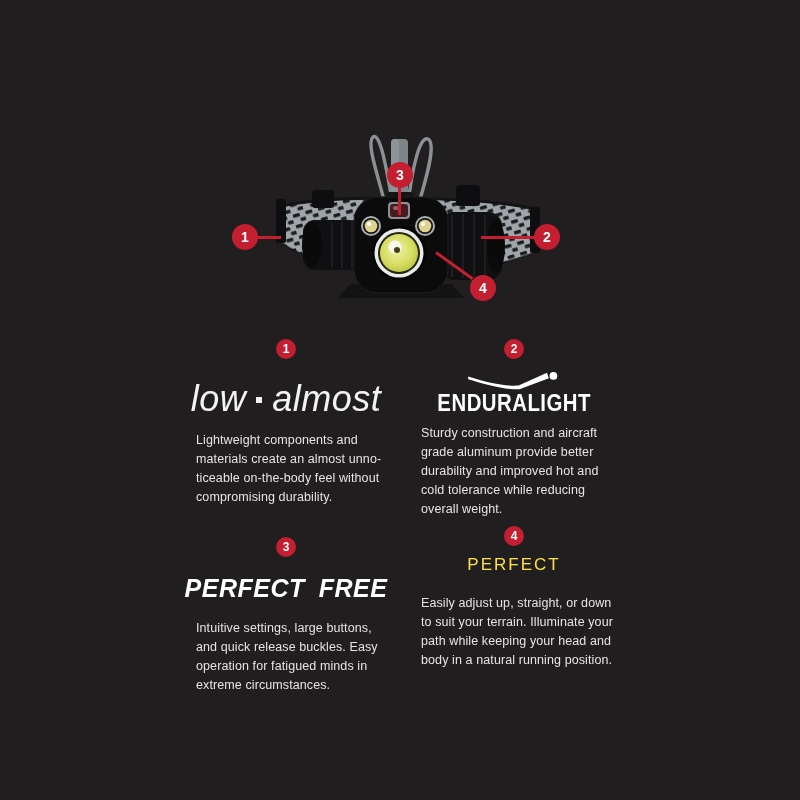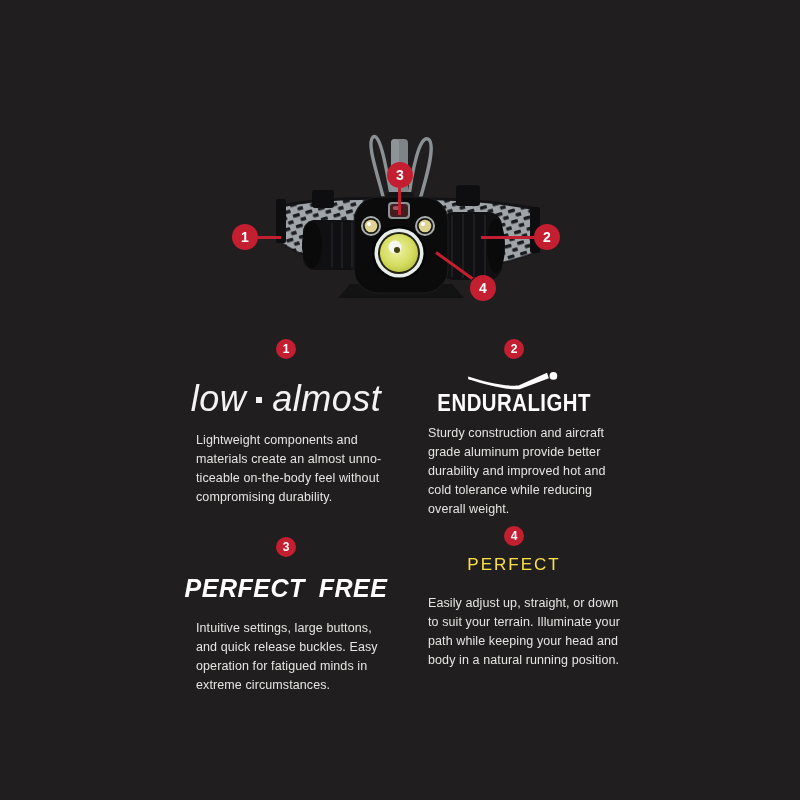--- a/index.html
+++ b/index.html
@@ -29,21 +29,21 @@
   .feature{position:absolute;width:200px;text-align:center;color:#ffffff;}
   .feature .num{width:20px;height:20px;font-size:12px;margin:0 auto;}
   .f1{left:186px;top:339px;}
   .f2{left:414px;top:339px;}
   .f3{left:186px;top:537px;}
   .f4{left:414px;top:526px;}
 
   .para{text-align:left;white-space:pre-line;font-size:12.5px;line-height:19px;
         color:#e6e4e3;letter-spacing:0.1px;margin:0;}
   .f1 .para,.f3 .para{margin-left:10px;width:190px;}
-  .f2 .para,.f4 .para{margin-left:14px;width:192px;}
+  .f2 .para,.f4 .para{margin-left:7px;width:192px;}
 
   .lw-title{display:flex;align-items:center;justify-content:center;margin-top:23px;height:34px;
             font-style:italic;font-size:36px;font-weight:400;letter-spacing:0.5px;color:#f4f3f3;}
   .sq-dot{display:inline-block;width:6px;height:6px;background:#f4f3f3;margin:2px 10px 0 10px;}
   .f1 .para{margin-top:15px;}
 
   .swoosh{display:block;margin:11px auto 0 auto;width:98px;height:22px;}
   .endu-title{display:inline-block;font-weight:bold;font-size:21px;letter-spacing:0.5px;
               transform:scaleX(0.97) scaleY(1.12);transform-origin:center bottom;line-height:23px;}
   .f2 .para{margin-top:9px;}

